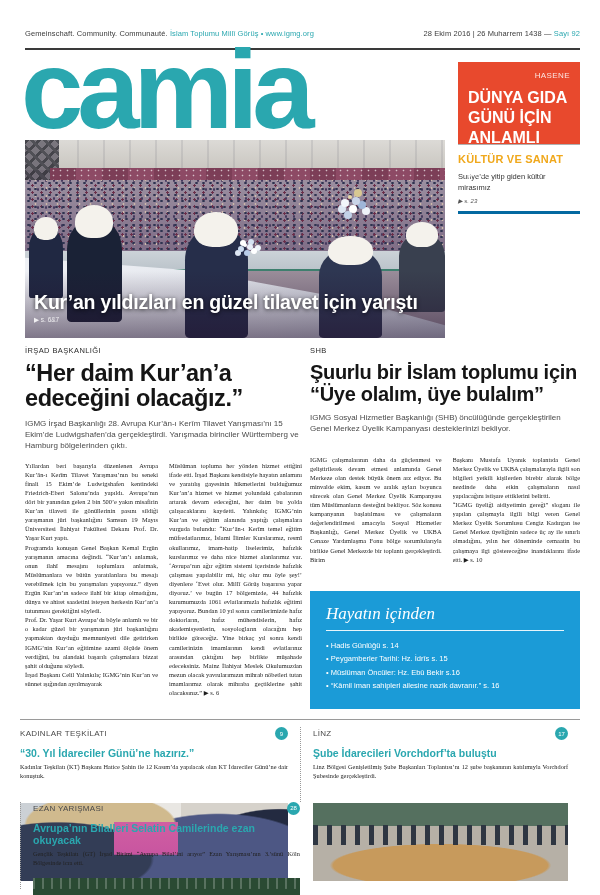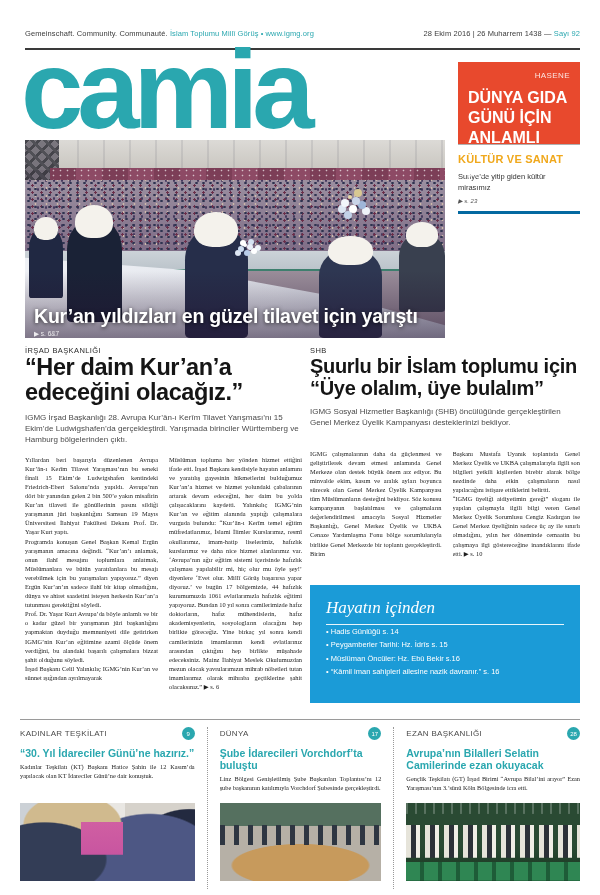--- a/index.html
+++ b/index.html
@@ -52,21 +52,21 @@
   .f5{left:89%;top:47%;width:11%;height:40%;background:#39404f;}
   .flow{position:absolute;width:4px;height:4px;border-radius:50%;}
   .flow1{left:52%;top:52%;background:#fff;
      box-shadow:5px 2px 0 1px #e8eef8,-4px 4px 0 1px #cddcf0,9px 6px 0 1px #fff,2px 8px 0 1px #b9cce8,
        -7px 8px 0 1px #dfe8f4,13px 3px 0 1px #eef4fa,6px -3px 0 1px #d4e2f2,-2px -2px 0 1px #fff;}
   .flow2{left:77%;top:28%;background:#e9d9a8;
      box-shadow:6px 4px 0 2px #c9d4e8,-5px 6px 0 2px #f2f6fa,12px 8px 0 2px #9fb6d8,3px 12px 0 2px #fff,
        -8px 12px 0 2px #dce6f2,16px 14px 0 2px #eef2f8,8px -4px 0 2px #d8c892,-2px 18px 0 2px #c2d2e8;}
   .hero::after{content:"";position:absolute;left:0;right:0;bottom:0;height:34%;
      background:linear-gradient(transparent,rgba(35,18,48,.55));}
-  .hero-caption{position:absolute;left:9px;bottom:0;z-index:5;color:#fff;}
+  .hero-caption{position:absolute;left:9px;bottom:14px;z-index:5;color:#fff;}
   .cap-main{font-size:19.5px;font-weight:700;letter-spacing:-.2px;text-shadow:0 1px 4px rgba(0,0,0,.75);}
   .cap-page{font-size:6.5px;margin-top:2px;opacity:.85;}
 
   
   .sidebar{position:absolute;left:458px;top:62px;width:122px;}
   .hasene-box{background:#E8492D;color:#fff;height:82px;box-sizing:border-box;padding:9px 10px;}
   .hasene-kicker{font-size:8px;opacity:.85;letter-spacing:.4px;margin-bottom:8px;text-align:right;}
   .hasene-title{font-size:16px;font-weight:700;line-height:1.25;}
   .hasene-page{font-size:6px;margin-top:3px;opacity:.8;}
   .side-sec{border-top:1px solid #b0b0b0;padding:8px 0 7px;margin-top:0;}
@@ -74,44 +74,44 @@
   .side-sec:last-of-type{border-bottom:3px solid #0369a1;}
   .sec-head{font-size:11px;font-weight:700;margin-bottom:6px;letter-spacing:.2px;}
   .c-green{color:#00A583;} .c-pink{color:#E8457C;} .c-orange{color:#F0A81C;}
   .sec-title{font-size:7.5px;color:#333;line-height:1.5;}
   .sec-page{font-size:6px;color:#555;margin-top:3px;font-style:italic;}
 
   
   .articles{position:absolute;left:25px;top:346px;width:555px;height:370px;}
   .art-left{position:absolute;left:0;top:0;width:277px;}
   .art-right{position:absolute;left:285px;top:0;width:270px;}
-  .kicker{font-size:7.5px;color:#2b2b2b;letter-spacing:.4px;}
+  .kicker{font-size:7.5px;color:#2b2b2b;letter-spacing:.4px;margin-bottom:6px;}
   .hl-left{font-size:23.5px;font-weight:700;color:#151515;line-height:1.07;letter-spacing:-.4px;margin:0 0 8px;}
   .hl-right{font-size:20px;font-weight:700;color:#151515;line-height:1.1;letter-spacing:-.3px;margin:0 0 8px;}
   .deck{font-size:8px;color:#4a4a4a;line-height:1.35;}
   .cols{display:flex;gap:11px;margin-top:9px;}
   .bodycol{font-family:"Liberation Serif",serif;font-size:6.4px;line-height:1.42;color:#1d1d1d;
            text-align:justify;white-space:pre-line;overflow:hidden;}
   .art-left .bodycol{width:133px;height:253px;}
   .art-right .cols{margin-top:20px;}
   .art-right .bodycol{height:122px;}
   .rc1{width:132px;} .rc2{width:128px;}
 
   
   .life-box{margin-top:14px;width:270px;height:118px;box-sizing:border-box;background:#1B9BD7;color:#fff;
             padding:13px 16px;}
   .life-title{font-family:"Liberation Serif",serif;font-style:italic;font-size:17px;
-              border-bottom:1px solid rgba(255,255,255,.9);padding-bottom:6px;}
+              border-bottom:1px solid rgba(255,255,255,.9);padding-bottom:6px;margin-bottom:8px;}
   .life-items{list-style:none;margin:0;padding:0;font-size:7.5px;line-height:1.8;}
   .life-items li::before{content:"• ";}
 
   
   .bottomrule{position:absolute;left:20px;right:20px;top:719px;height:1px;background:#9a9a9a;}
   .bottom{position:absolute;left:20px;top:727px;width:560px;height:162px;display:grid;
-          grid-template-columns:1fr 1fr 1fr;}
+          grid-template-columns:1fr 1fr;}
   .cell{position:relative;padding:0 12px;border-left:1px dotted #999;}
   .cell:first-child{border-left:none;padding-left:0;}
   .cell:last-child{padding-right:0;}
   .krow{display:flex;justify-content:space-between;align-items:center;}
   .bkicker{font-size:8px;color:#4a4a4a;letter-spacing:.3px;}
   .badge{width:13px;height:13px;border-radius:50%;background:#2AA7AF;color:#fff;font-size:6px;
          display:flex;align-items:center;justify-content:center;flex:0 0 13px;}
   .bheadline{margin-top:7px;font-size:10.5px;font-weight:700;color:#2AA7AF;line-height:1.15;}
   .bbody{margin-top:4px;font-family:"Liberation Serif",serif;font-size:6.3px;line-height:1.4;
          color:#222;text-align:justify;}
@@ -242,32 +242,32 @@
         <div class="bkicker">KADINLAR TEŞKİLATI</div>
         <div class="badge">9</div>
       </div>
       <div class="bheadline">“30. Yıl İdareciler Günü’ne hazırız.”</div>
       <div class="bbody">Kadınlar Teşkilatı (KT) Başkanı Hatice Şahin ile 12 Kasım’da yapılacak olan KT İdareciler Günü’ne dair konuştuk.</div>
       <div class="photo pA"></div>
     </div>
 
     <div class="cell">
       <div class="krow">
-        <div class="bkicker">DÜNYA</div>
+        <div class="bkicker">LİNZ</div>
         <div class="badge">17</div>
       </div>
       <div class="bheadline">Şube İdarecileri Vorchdorf’ta buluştu</div>
       <div class="bbody">Linz Bölgesi Genişletilmiş Şube Başkanları Toplantısı’nı 12 şube başkanının katılımıyla Vorchdorf Şubesinde gerçekleştirdi.</div>
       <div class="photo pB"></div>
     </div>
 
 
     <div class="cell">
       <div class="krow">
-        <div class="bkicker">EZAN BAŞKANLIĞI</div>
+        <div class="bkicker">EZAN YARIŞMASI</div>
         <div class="badge">28</div>
       </div>
       <div class="bheadline">Avrupa’nın Bilalleri Selatin Camilerinde ezan okuyacak</div>
       <div class="bbody">Gençlik Teşkilatı (GT) İrşad Birimi “Avrupa Bilal’ini arıyor” Ezan Yarışması’nın 3.’sünü Köln Bölgesinde icra etti.</div>
       <div class="photo pD"></div>
     </div>
 
   </section>
 </div>
 

